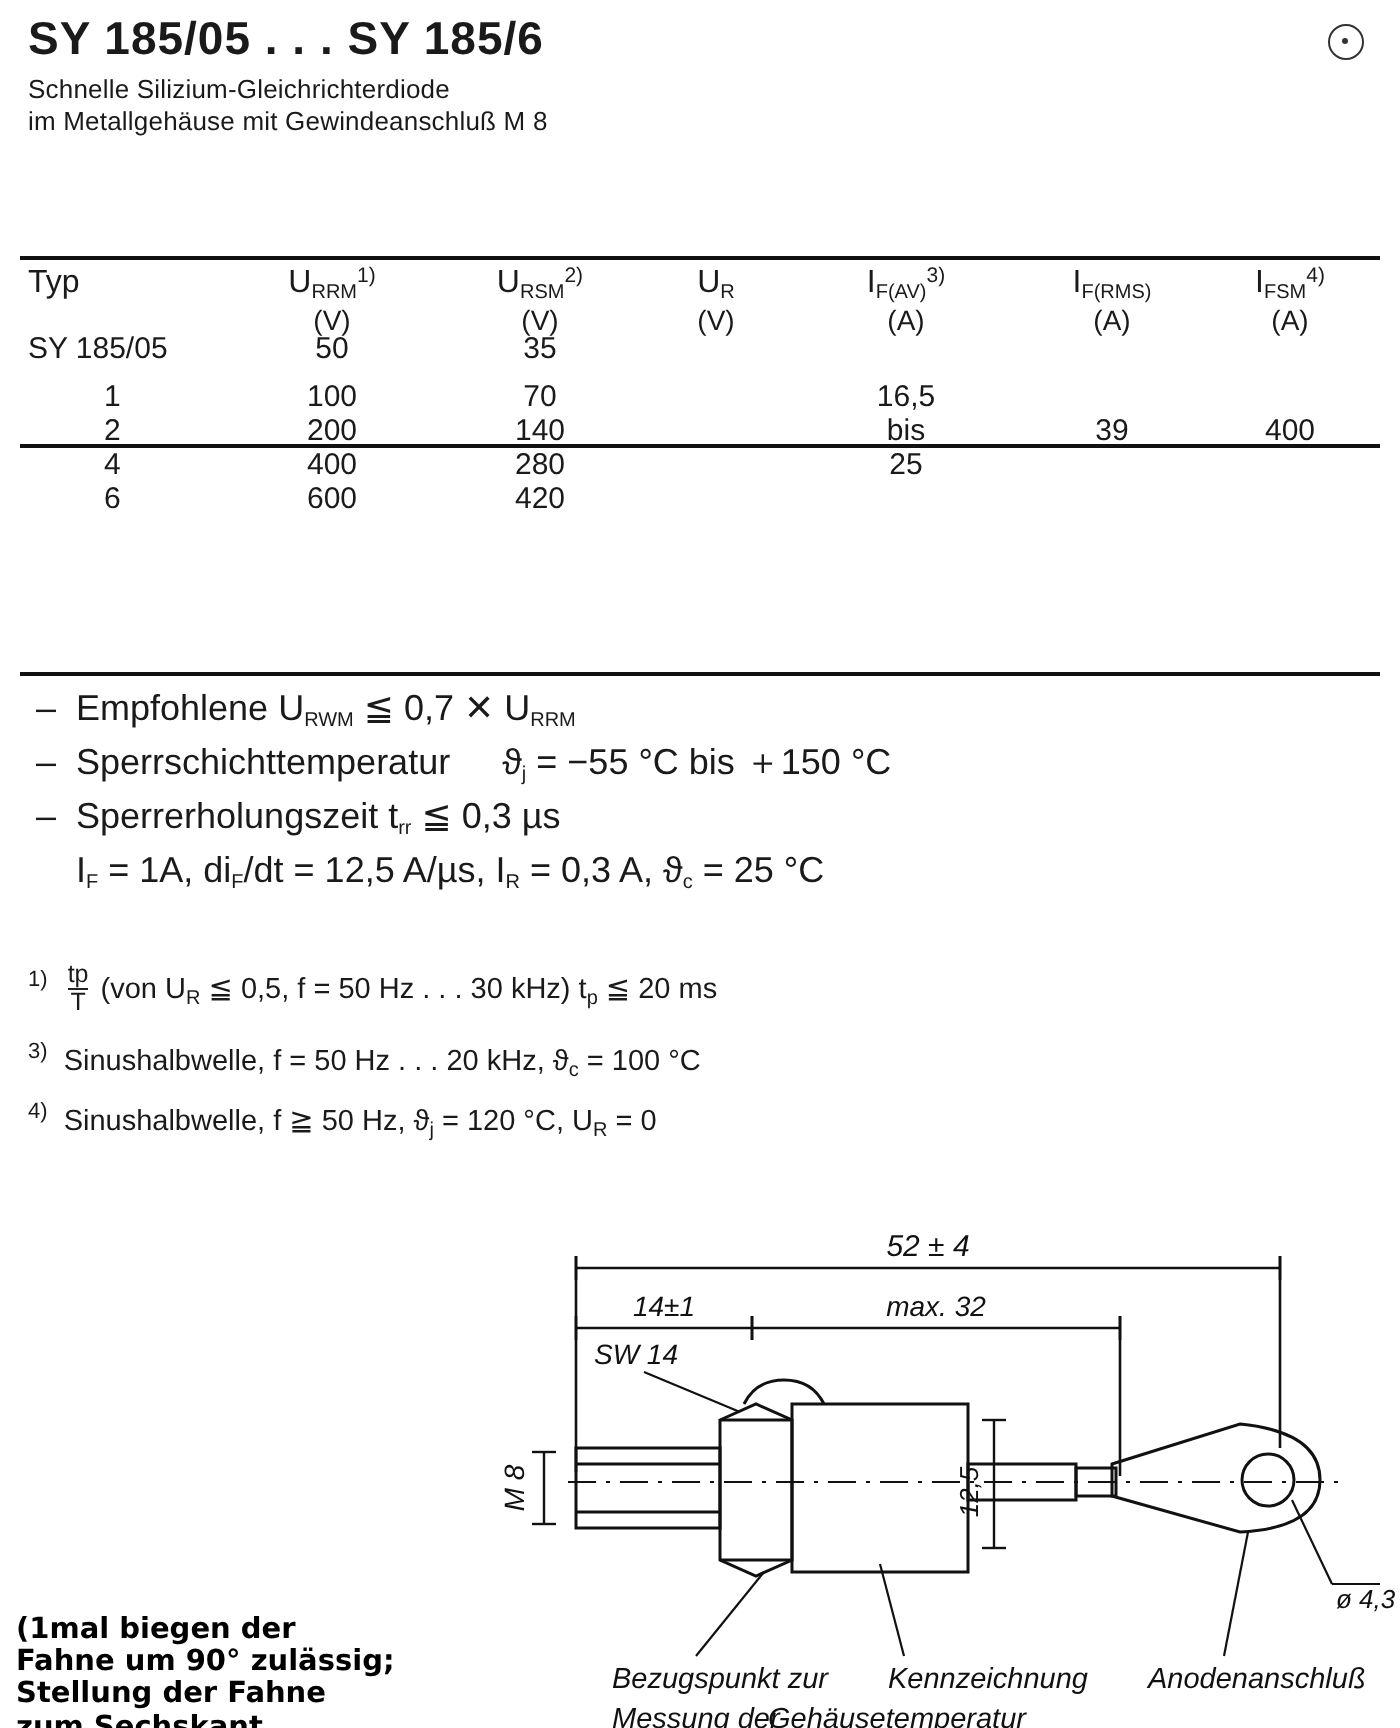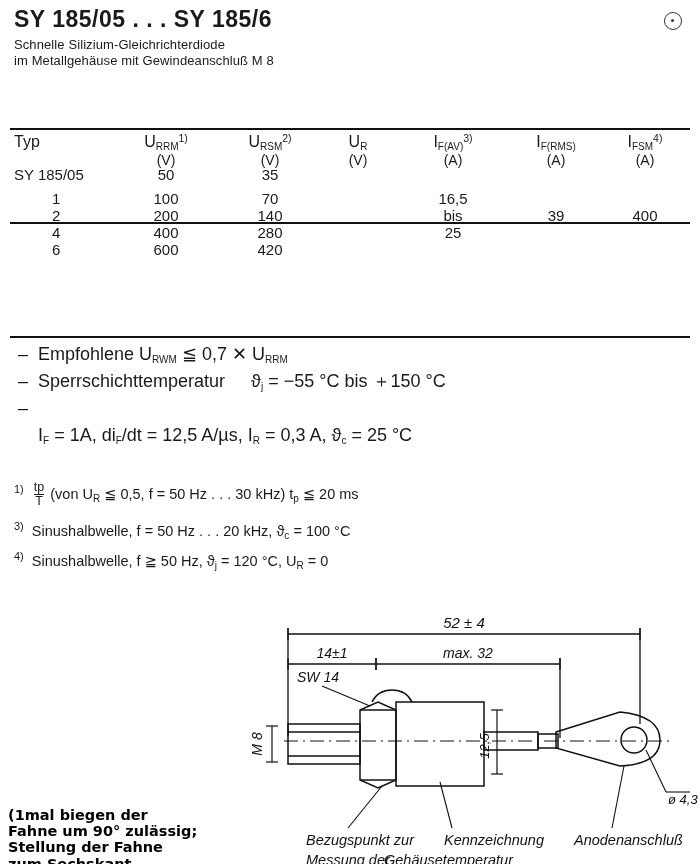--- a/index.html
+++ b/index.html
@@ -314,20 +314,23 @@
       </span>
     </div>
     <div class="note-line">
       <span class="dash">–</span>
       <span class="note-text">
         <span>Sperrschichttemperatur</span><span class="spacer-col"></span><span>ϑ</span><sub class="small">j</sub><span>  =  −55 °C bis ＋150 °C</span>
       </span>
     </div>
     <div class="note-line">
       <span class="dash">–</span>
+      <span class="note-text">
+        <span>Sperrerholungszeit t</span><sub class="small">rr</sub><span> ≦ 0,3 µs</span>
+      </span>
     </div>
     <div class="note-sub">
       <span>I</span><sub class="small">F</sub><span> = 1A,  di</span><sub class="small">F</sub><span>/dt = 12,5 A/µs,  I</span><sub class="small">R</sub><span> = 0,3 A,  ϑ</span><sub class="small">c</sub><span> = 25 °C</span>
     </div>
   </div>
 
   <div class="footnotes">
     <div class="fn">
       <span class="fn-mark">1)</span>
       <span class="frac">

